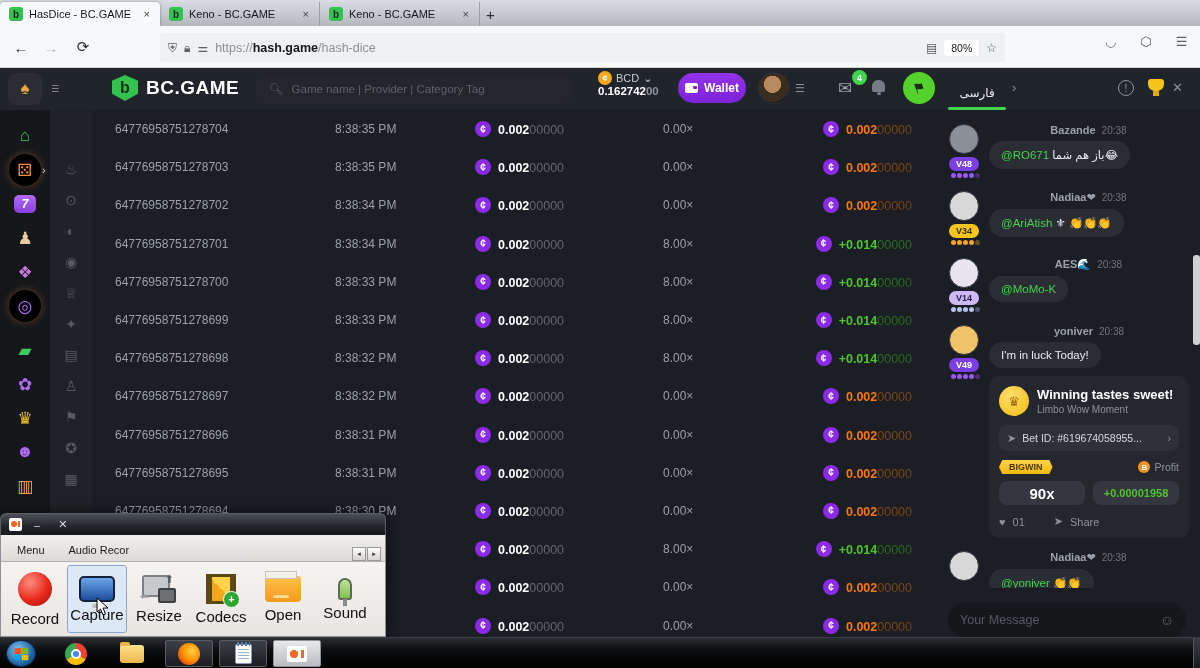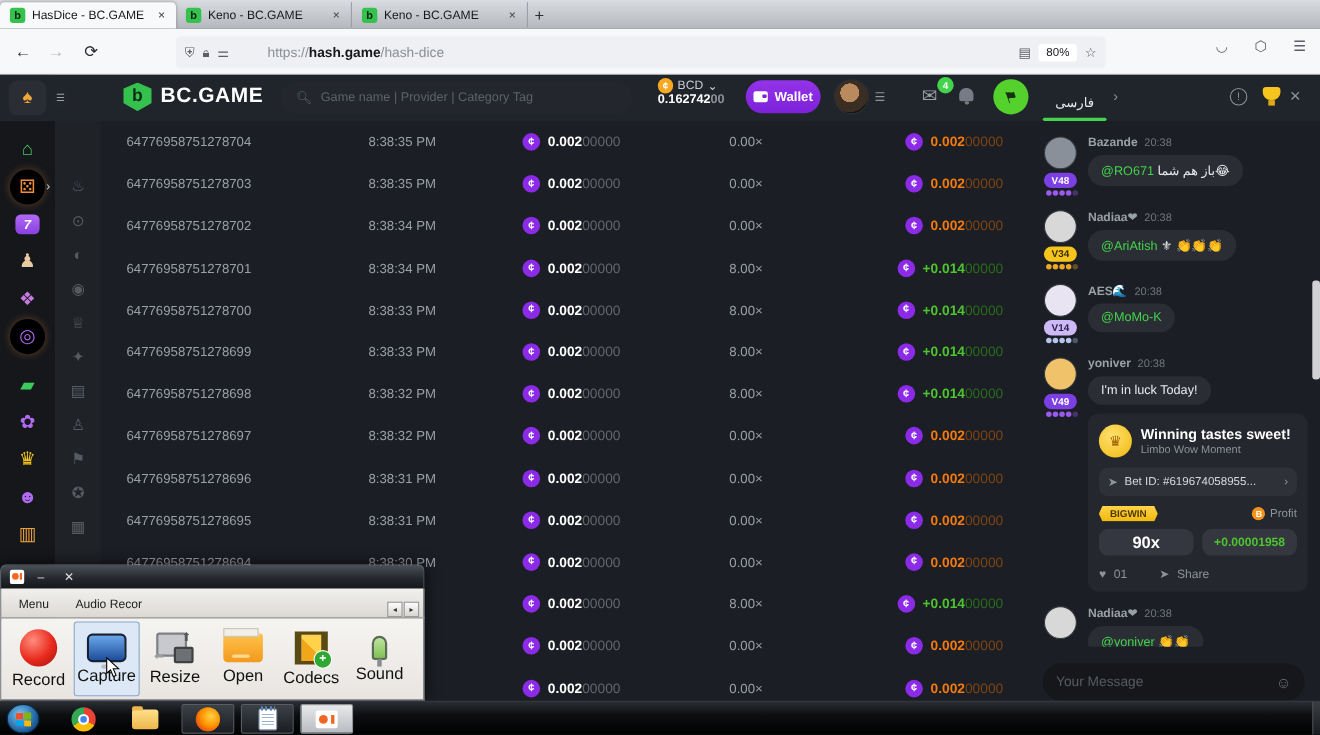--- a/index.html
+++ b/index.html
@@ -21,21 +21,21 @@
   .newtab { font-size:15px; color:#2b2e33; padding:0 10px 3px 6px; }
 
   .toolbar { position:absolute; left:0; top:26px; width:1200px; height:42px; background:#f7f8fa;
     border-bottom:1px solid #d0d2d6; }
   .navbtn { position:absolute; top:8px; width:26px; height:26px; display:flex; align-items:center;
     justify-content:center; font-size:15px; color:#2b2e33; border-radius:4px; }
   .navbtn.disabled { color:#b4b8be; }
   .urlbar { position:absolute; left:160px; top:7px; width:845px; height:29px; background:#eef0f3;
     border-radius:4px; display:flex; align-items:center; padding:0 8px; gap:7px; }
   .ubicon { color:#5b6066; font-size:12px; }
-  .urltext { flex:1; font-size:12.5px; color:#8b9097; white-space:nowrap; overflow:hidden;margin-left:28px; }
+  .urltext { flex:1; font-size:12.5px; color:#8b9097; white-space:nowrap; overflow:hidden; }
   .urltext b { color:#16181c; font-weight:bold; }
   .zoompill { background:#fff; border-radius:3px; font-size:10.5px; color:#16181c; padding:2px 7px; }
   .tb-right { position:absolute; top:8px; display:flex; align-items:center; gap:24px; }
   .tb-right span { color:#5b6066; font-size:13px; }
 
   
   .site { position:absolute; left:0; top:68px; width:1200px; height:569px; background:#1b1e24; overflow:hidden; }
   .siteheader { position:absolute; left:0; top:0; width:1200px; height:42px; background:#20242b; }
   .lstrip  { position:absolute; left:0; top:0; width:50px; height:569px; background:#15171b; }
   .lstrip2 { position:absolute; left:50px; top:42px; width:42px; height:527px; background:#1f2227; }
@@ -118,21 +118,21 @@
 
   
   .chat { position:absolute; left:935px; top:42px; width:265px; height:478px; overflow:hidden; padding:14px 12px 0 14px; }
   .msg { display:flex; gap:8px; margin-bottom:13px; }
   .avcol { width:32px; flex:0 0 32px; }
   .cav { width:30px; height:30px; border-radius:50%; border:1px solid #34383f; }
   .vbadge { margin-top:3px; width:30px; height:14px; border-radius:7px; font-size:9px; font-weight:bold;
     display:flex; align-items:center; justify-content:center; }
   .gems { display:flex; gap:1px; margin-top:2px; justify-content:center; }
   .gems span { width:5px; height:5px; border-radius:50%; }
-  .mhead { font-size:11px; color:#9aa0a8; font-weight:bold; }
+  .mhead { font-size:11px; color:#9aa0a8; font-weight:bold;text-align:center; }
   .mhead .t { color:#6f747c; font-weight:normal; margin-left:6px; font-size:10px; }
   .bubble { display:inline-block; background:#2a2d33; border-radius:14px; padding:7px 12px;
     font-size:11.5px; color:#e8eaed; margin-top:5px; max-width:195px; }
   .bubble .mention { color:#43d34c; }
   .wincard { width:200px; background:#24272d; border-radius:10px; padding:10px; margin-top:8px; }
   .wc-head { display:flex; gap:8px; align-items:center; }
   .wc-coin { width:30px; height:30px; border-radius:50%; background:radial-gradient(circle at 40% 35%,#ffe070,#f0b90b);
     display:flex; align-items:center; justify-content:center; color:#a05f00; font-size:13px; flex:0 0 30px; }
   .wc-title { font-size:13px; font-weight:bold; color:#fff; }
   .wc-sub { font-size:10px; color:#8d939b; margin-top:2px; }
@@ -683,26 +683,26 @@
           <div class="lbl">Capture</div>
         </div>
         <div class="oc-btn">
           <div class="i-resize">
             <span class="rz-up">⬆</span>
             <span class="rz-left">⬅</span>
           </div>
           <div class="lbl">Resize</div>
         </div>
         <div class="oc-btn">
+          <div class="i-codecs"></div>
+          <div class="lbl">Codecs</div>
+        </div>
+        <div class="oc-btn">
           <div class="i-open"></div>
           <div class="lbl">Open</div>
-        </div>
-        <div class="oc-btn">
-          <div class="i-codecs"></div>
-          <div class="lbl">Codecs</div>
         </div>
         <div class="oc-btn">
           <div class="i-sound"></div>
           <div class="lbl">Sound</div>
         </div>
       </div>
     <svg class="cursor" viewBox="0 0 13 19">
       <polygon points="1,1 1,15 4.5,12 7,18 9.5,17 7,11 12,11" fill="#fff" stroke="#000" stroke-width="1"></polygon>
     </svg>
   </div>

